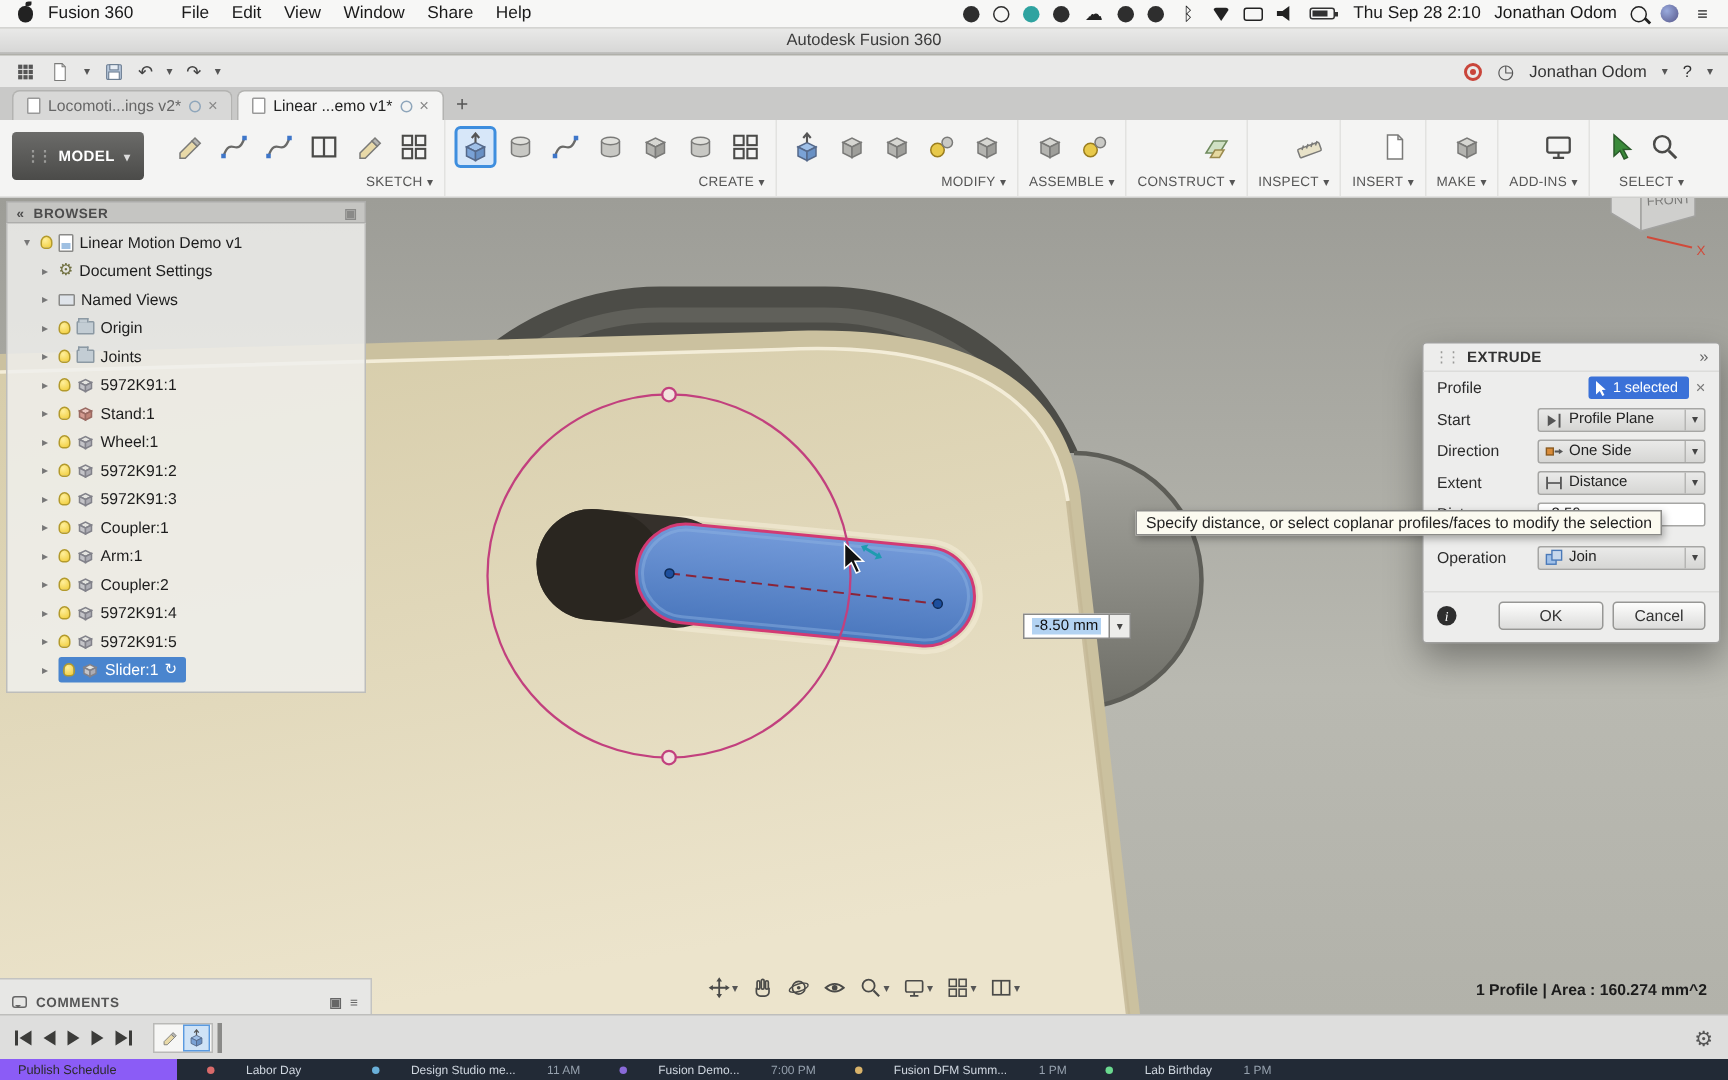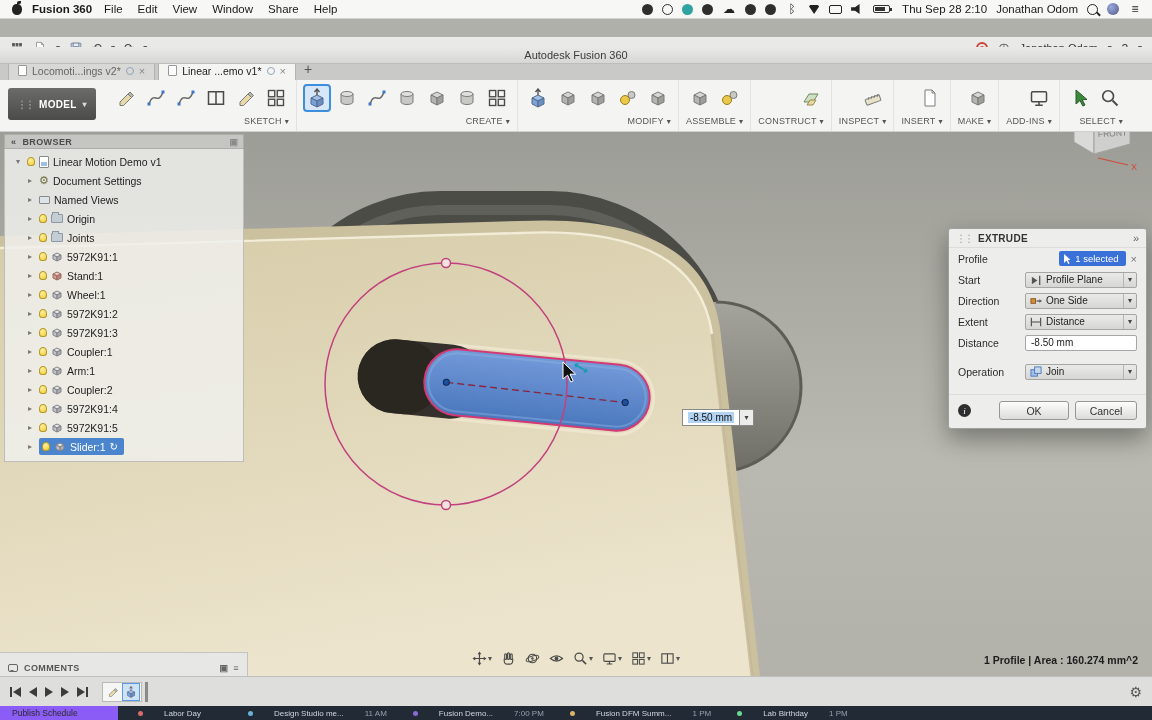--- a/index.html
+++ b/index.html
@@ -5,41 +5,41 @@
   html,body{margin:0;padding:0;}
   .app{position:relative;width:1152px;height:720px;overflow:hidden;background:#b0b0aa;
        font-family:"Liberation Sans",sans-serif;-webkit-font-smoothing:antialiased;}
   .app *{box-sizing:border-box;}
 
   
   .menubar{position:absolute;left:0;top:0;width:100%;height:19px;background:#f7f7f6;
            border-bottom:1px solid #d4d4d2;display:flex;align-items:center;font-size:11.5px;color:#1a1a1a;z-index:60;}
   .apple{width:10px;height:11px;background:#222;border-radius:45% 45% 48% 48%;margin:0 10px 0 12px;position:relative;}
   .apple:before{content:"";position:absolute;left:5px;top:-3px;width:4px;height:3px;background:#222;border-radius:50% 0;}
-  .mb-app{font-weight:bold;margin-right:12px;}
+  .mb-app{font-weight:normal;margin-right:32px;}
   .mb-item{margin-right:15px;}
   .mb-right{margin-left:auto;display:flex;align-items:center;gap:9px;padding-right:10px;}
   .mi{display:inline-flex;width:14px;height:14px;align-items:center;justify-content:center;color:#222;font-size:12px;line-height:1;}
   .mi-dot{width:11px;height:11px;border-radius:50%;background:#2e2e2e;}
   .mi-dot.teal{background:#2fa3a0;}
   .mi-dot.ring{background:#f7f7f6;border:1.5px solid #2e2e2e;}
   .mi-wifi{width:12px;height:10px;background:#222;clip-path:polygon(50% 100%,0 10%,100% 10%);border-radius:50% 50% 0 0;}
   .mi-screen{width:13px;height:9px;border:1.5px solid #222;border-radius:2px;}
   .mi-vol{width:13px;height:11px;background:#222;clip-path:polygon(0 35%,30% 35%,65% 5%,65% 95%,30% 65%,0 65%);}
   .mi-batt{width:17px;height:8px;border:1px solid #333;border-radius:2px;position:relative;}
   .mi-batt:before{content:"";position:absolute;left:1px;top:1px;bottom:1px;width:10px;background:#333;}
   .mi-batt:after{content:"";position:absolute;right:-3px;top:2px;width:2px;height:3px;background:#333;}
   .mb-time{margin-left:3px;}
   .mi-mag{width:11px;height:11px;border:1.5px solid #222;border-radius:50%;position:relative;}
   .mi-mag:after{content:"";position:absolute;left:8px;top:8px;width:5px;height:1.5px;background:#222;transform:rotate(45deg);}
   .mi-siri{width:12px;height:12px;border-radius:50%;background:radial-gradient(circle at 35% 35%,#9ad,#558);}
 
   
   .titlebar{position:absolute;top:19px;left:0;width:100%;height:17px;background:linear-gradient(#e9e9e8,#d7d7d6);
-            border-bottom:1px solid #bcbcba;text-align:center;font-size:11px;color:#3c3c3c;line-height:17px;z-index:59;margin-top:28px;}
+            border-bottom:1px solid #bcbcba;text-align:center;font-size:11px;color:#3c3c3c;line-height:17px;z-index:59;}
 
   
   .quickbar{position:absolute;top:37px;left:0;width:100%;height:21px;background:#e9e9e8;display:flex;align-items:center;
             padding:0 10px;z-index:58;font-size:12px;color:#444;}
   .qb-left{display:flex;align-items:center;gap:9px;}
   .qb-right{margin-left:auto;display:flex;align-items:center;gap:10px;font-size:11px;color:#333;}
   .caret{font-size:8px;color:#555;}
   .qb-ico svg{width:14px;height:14px;display:block;}
   .live-dot{width:12px;height:12px;border-radius:50%;border:2px solid #c9453a;position:relative;}
   .live-dot:after{content:"";position:absolute;left:2px;top:2px;width:4px;height:4px;border-radius:50%;background:#c9453a;}
@@ -939,20 +939,21 @@
       </span>
     </div>
 
     <div class="dlg-footer">
       <span class="info-dot">i</span>
       <span class="btn ok">OK</span>
       <span class="btn cancel">Cancel</span>
     </div>
   </div>
 
+  <div class="tooltip">Specify distance, or select coplanar profiles/faces to modify the selection</div>
 
   <div class="dist-float">
     <span class="dist-box">
         <span>-8.50 mm</span>
       </span>
     <span class="dist-caret">▾</span>
   </div>
 
   <div class="comments">
     <span class="bubble-ico"></span>

